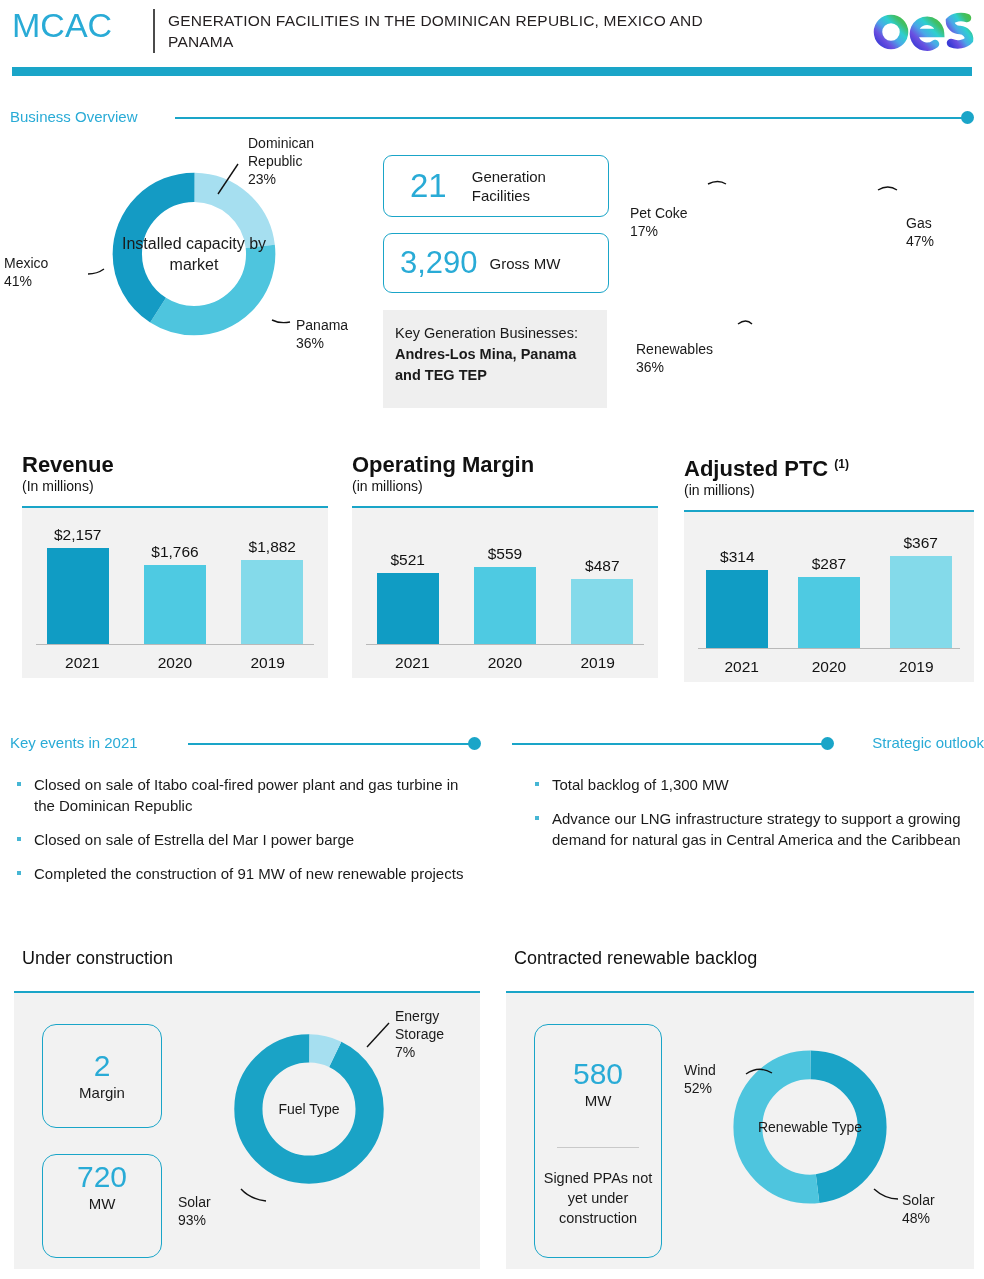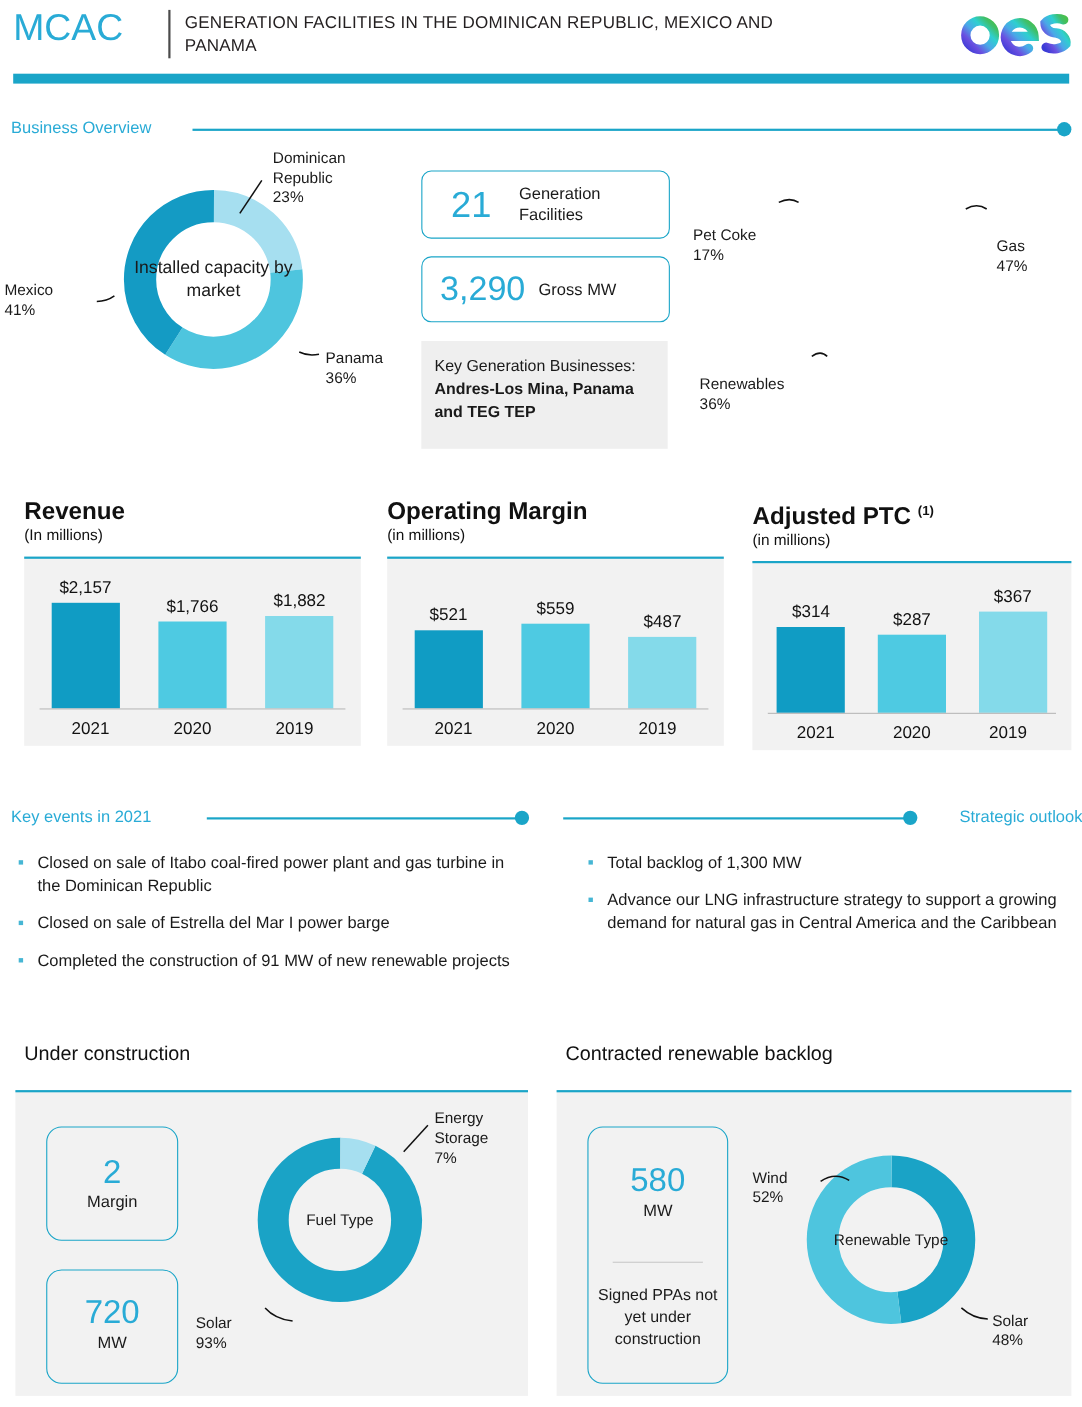--- a/index.html
+++ b/index.html
@@ -272,21 +272,21 @@
   <div class="bullet">Total backlog of 1,300 MW</div>
   <div class="bullet">Advance our LNG infrastructure strategy to support a growing demand for natural gas in Central America and the Caribbean</div>
 </div>
 
 <div class="big-title" style="left:22px;top:948px;">Under construction</div>
 <div class="bottom-panel" style="left:14px;top:991px;width:466px;height:276px;">
   <div class="round-box" style="left:28px;top:31px;width:120px;height:104px;padding-top:24px;">
     <div class="rb-num">2</div>
     <div class="rb-lbl">Margin</div>
   </div>
-  <div class="round-box" style="left:28px;top:161px;width:120px;height:104px;padding-top:22px;">
+  <div class="round-box" style="left:28px;top:161px;width:120px;height:104px;padding-top:5px;">
     <div class="rb-num">720</div>
     <div class="rb-lbl">MW</div>
   </div>
 
   <div class="donut-wrap" style="left:215px;top:36px;width:160px;height:160px;">
     <svg viewBox="0 0 42 42" width="160" height="160">
       <circle cx="21" cy="21" r="15.9155" fill="none" stroke="#1aa3c6" stroke-width="7.4" stroke-dasharray="93 7" stroke-dashoffset="18"></circle>
       <circle cx="21" cy="21" r="15.9155" fill="none" stroke="#a6dff0" stroke-width="7.4" stroke-dasharray="7 93" stroke-dashoffset="25"></circle>
     </svg>
     <div class="donut-center small">Fuel

